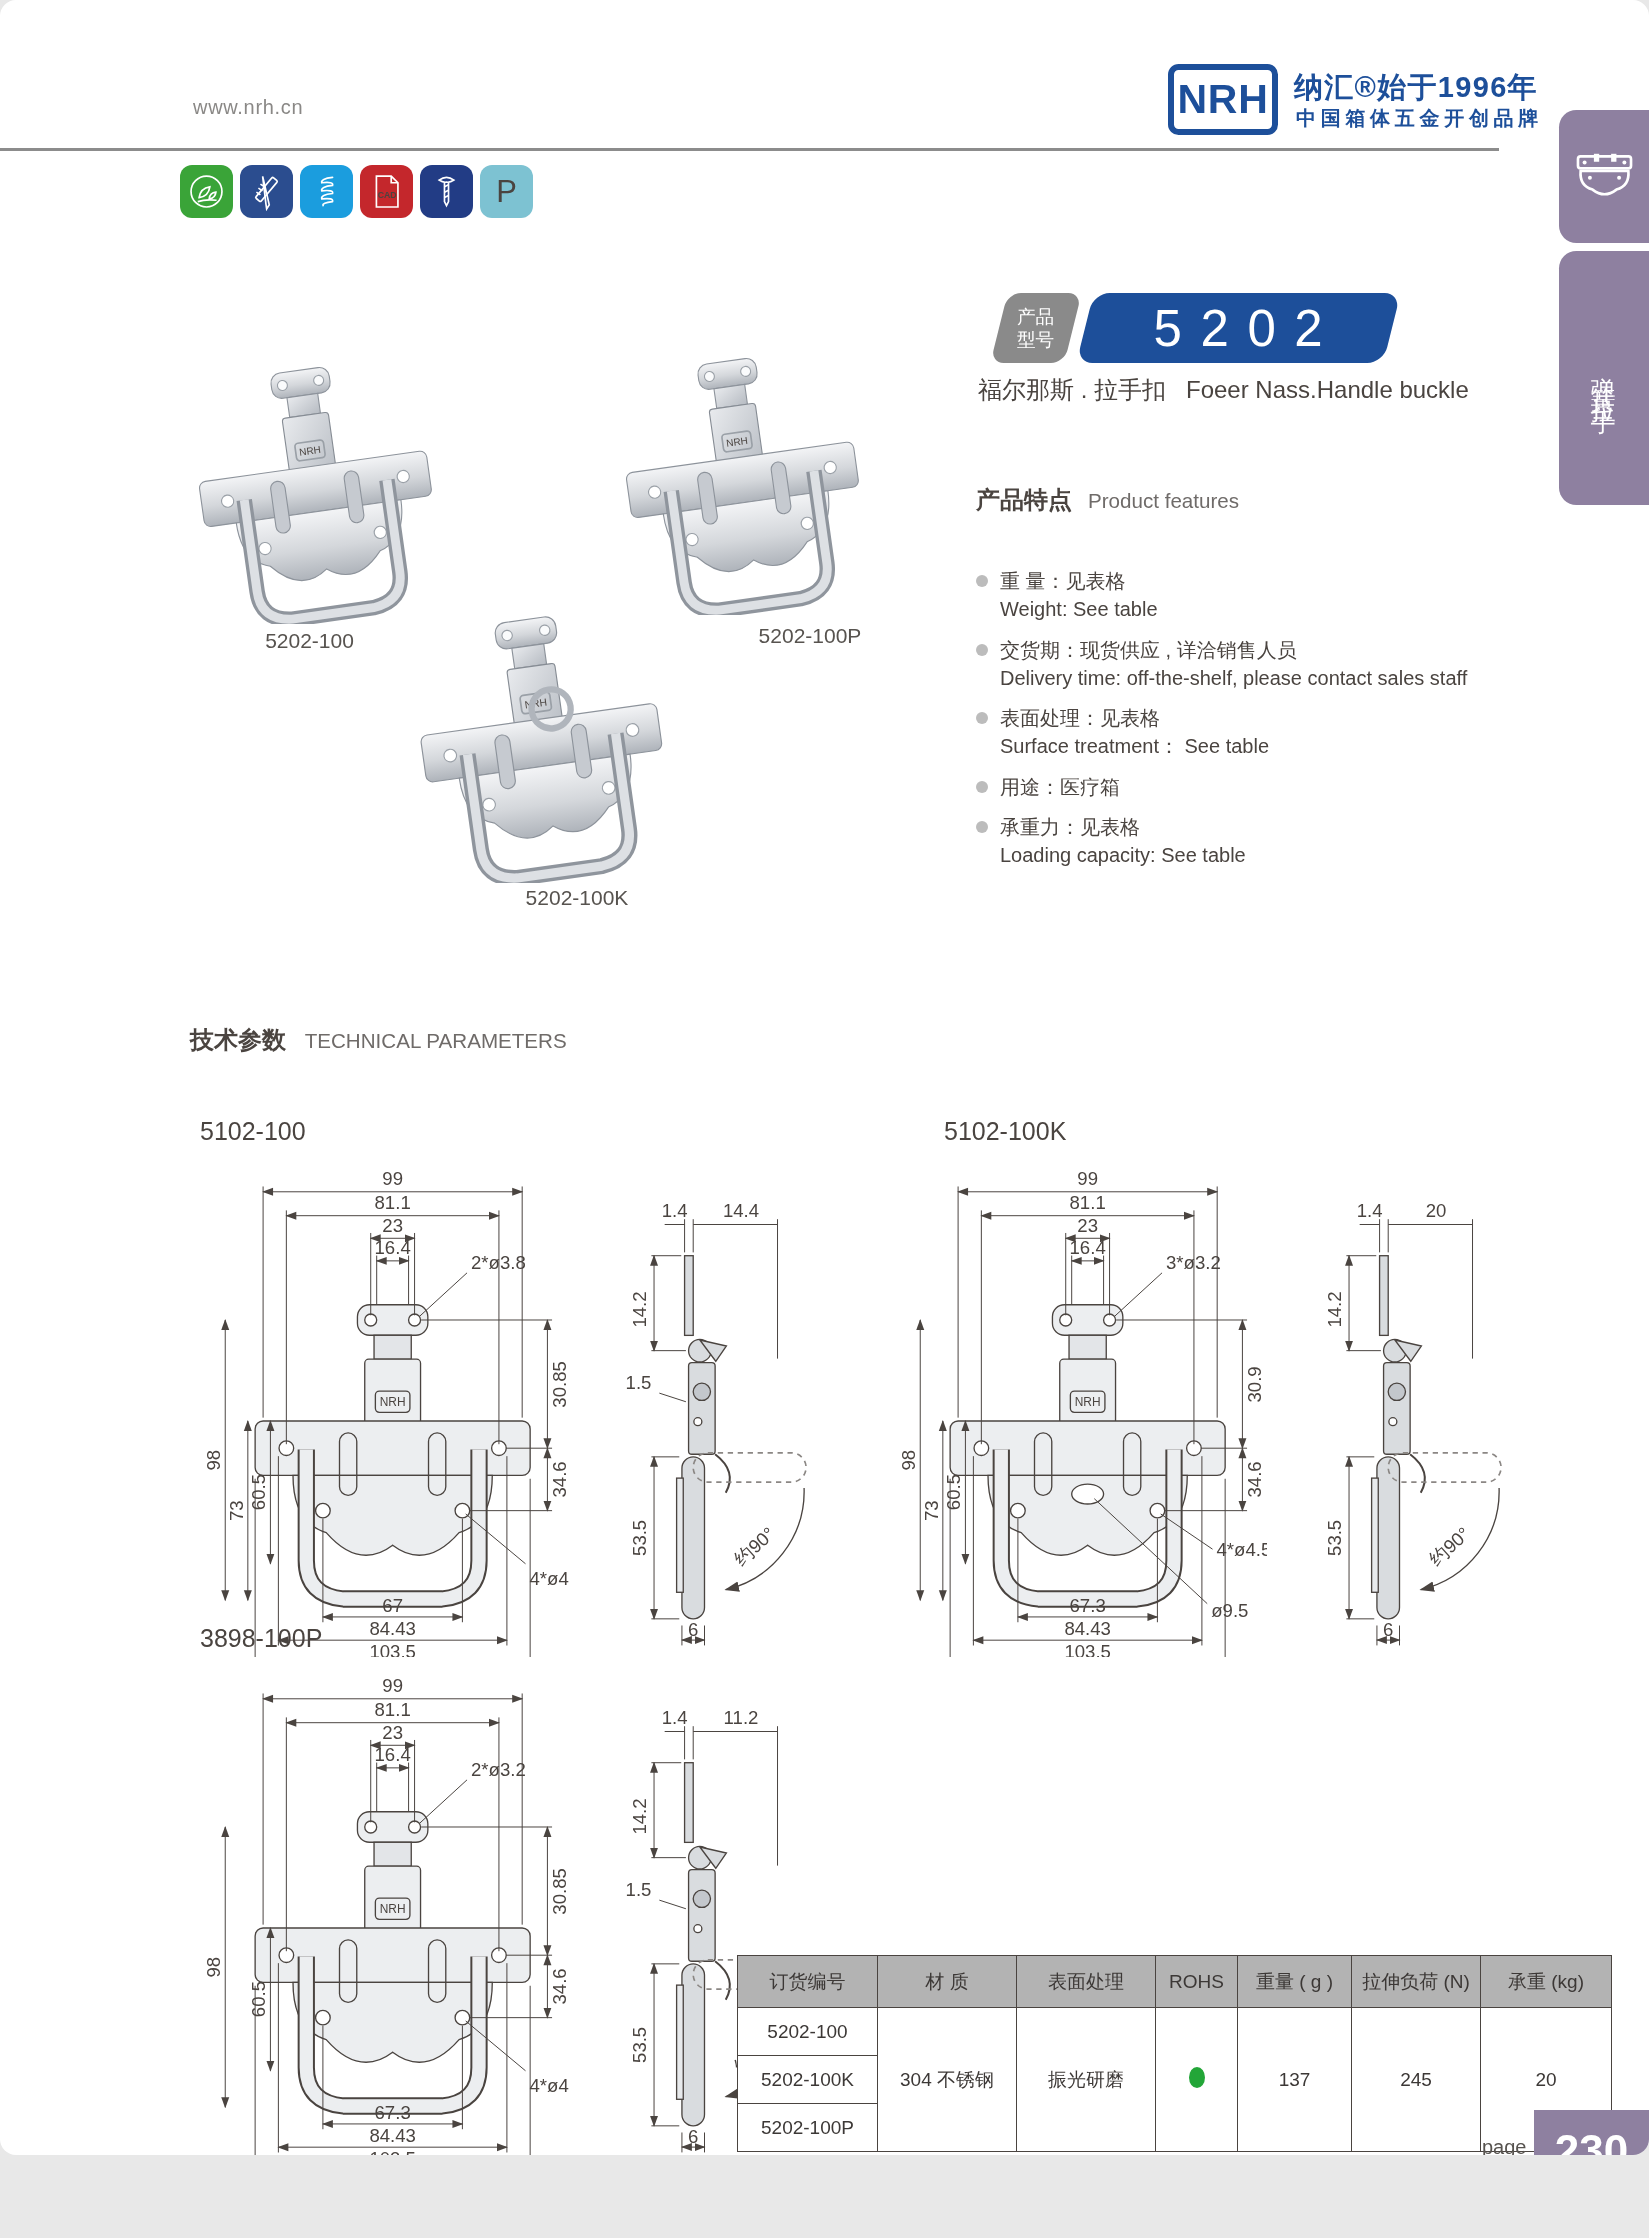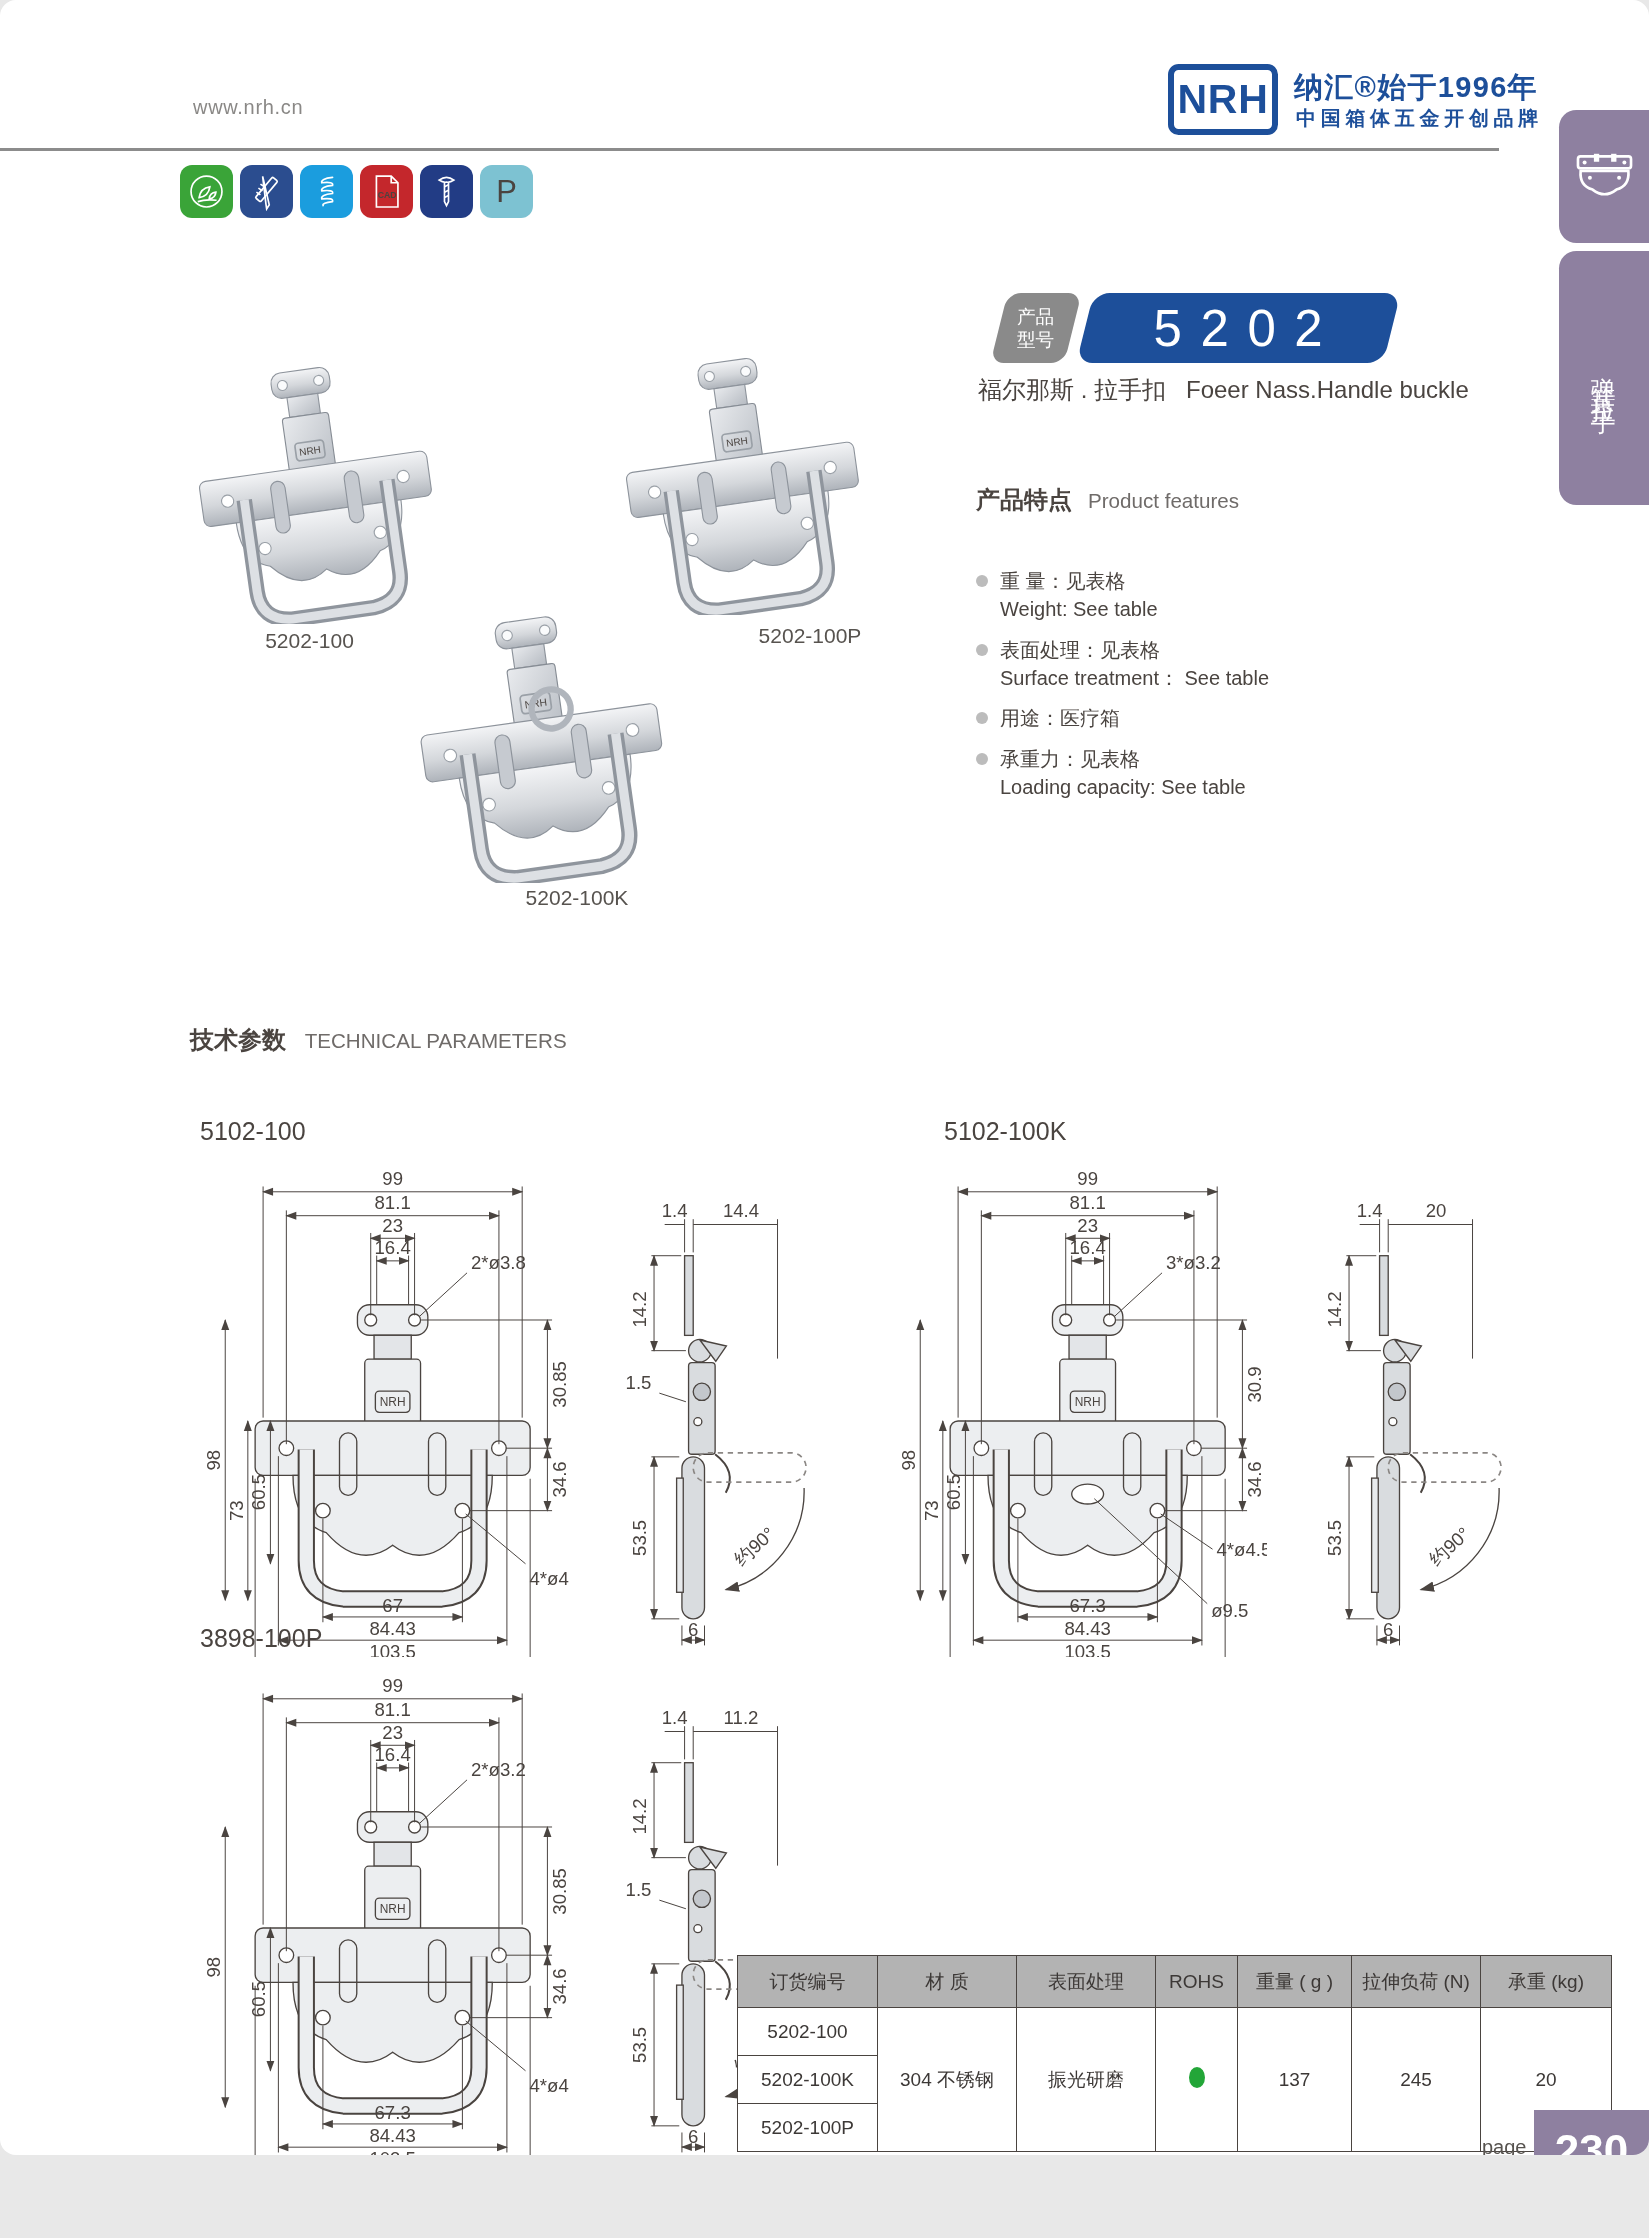--- a/index.html
+++ b/index.html
@@ -249,20 +249,24 @@
   </div>
 
   <div class="abs feat-head">
     <span class="cn">产品特点</span>
     <span class="en">Product features</span>
   </div>
   <div class="abs features">
     <div class="feat">
       <div class="cn">重  量：见表格</div>
       <div class="en">Weight: See table</div>
+    </div>
+    <div class="feat">
+      <div class="cn">交货期：现货供应 , 详洽销售人员</div>
+      <div class="en">Delivery time: off-the-shelf, please contact sales staff</div>
     </div>
     <div class="feat">
       <div class="cn">表面处理：见表格</div>
       <div class="en">Surface treatment：  See table</div>
     </div>
     <div class="feat">
       <div class="cn">用途：医疗箱</div>
     </div>
     <div class="feat">
       <div class="cn">承重力：见表格</div>

